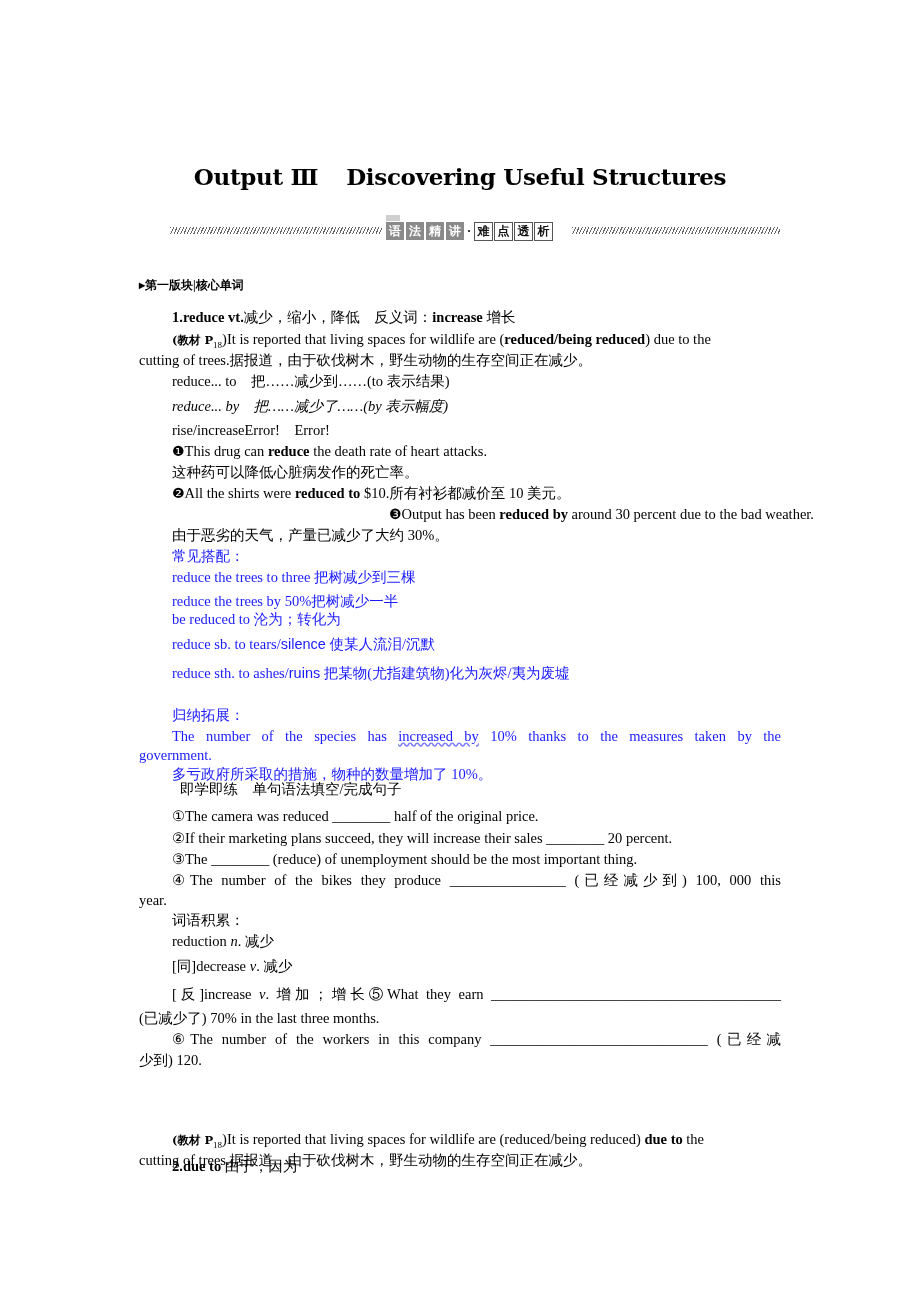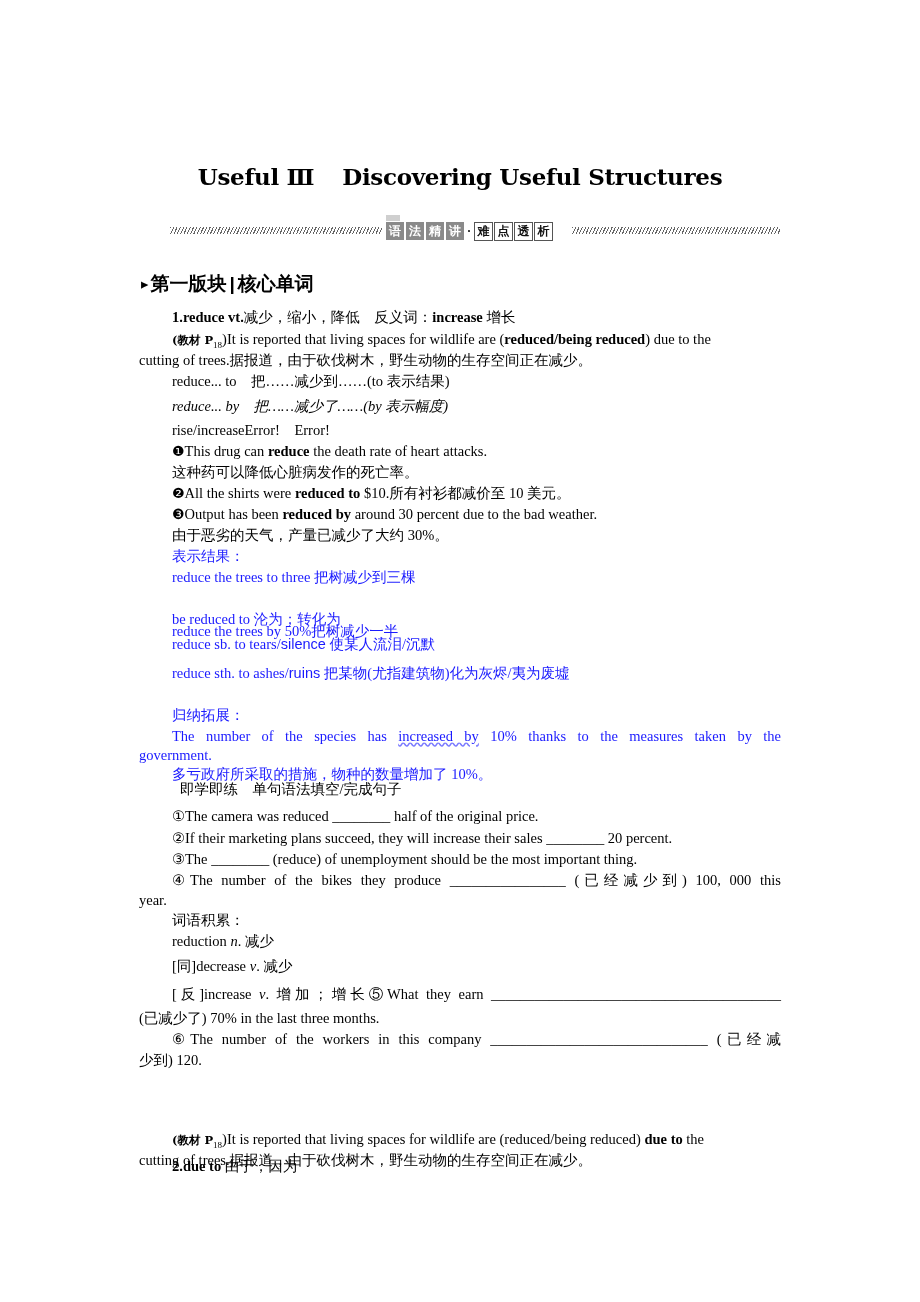--- a/index.html
+++ b/index.html
@@ -36,34 +36,34 @@
     }
     .tag-dot { display: inline-block; margin: 0 3px 0 1px; font-weight: bold; font-size: 12px; }
     .tag-deco { position: absolute; left: 216px; top: -3px; width: 14px; height: 6px; background: #cfcfcf; }
 
     .line { position: absolute; left: 139px; width: 642px; white-space: nowrap; line-height: 19px; }
     .ind { padding-left: 33px; }
     .blue { color: #1a1aff; }
     .b { font-weight: bold; }
     .sans { font-family: "Liberation Sans", "DejaVu Sans", sans-serif; }
     .just { text-align: justify; text-align-last: justify; white-space: normal; }
-    .heading { font-family: Liberation Mono, monospace; font-weight: bold; font-size: 19px; }
+    .heading { font-family: Liberation Serif, serif; font-weight: bold; font-size: 12px; }
     .sub { font-size: 9px; vertical-align: sub; }
     .jc { font-family: "DejaVu Serif", serif; font-weight: bold; font-size: 11.5px; margin-top: 34px; }
     .circ { font-family: "DejaVu Sans", sans-serif; font-size: 14px; }
     .wavy { text-decoration: underline wavy #7a7aff; }
     .ital { font-style: italic; }
   </style>
 </head>
 <body>
 
 <div class="page">
 
   <div class="title">
-    <span>Useful Ⅲ</span><span class="gap"></span><span>Discovering Useful Structures</span>
+    <span>Output Ⅲ</span><span class="gap"></span><span>Discovering Useful Structures</span>
   </div>
 
   <div class="banner">
     <div class="hatch left"></div>
     <div class="tag-deco"></div>
     <div class="tags">
       <span class="tag-dark">语</span>
       <span class="tag-dark">法</span>
       <span class="tag-dark">精</span>
       <span class="tag-dark">讲</span>
@@ -89,28 +89,28 @@
   <div class="line ind" style="top:397px;font-style:italic;">reduce... by　把……减少了……(by 表示幅度)</div>
   <div class="line ind" style="top:421px;">rise/increaseError!　Error!</div>
 
   <div class="line ind" style="top:442px;">
     <span class="circ">❶</span><span>This drug can </span><span class="b">reduce</span><span> the death rate of heart attacks.</span>
   </div>
   <div class="line ind" style="top:463px;">这种药可以降低心脏病发作的死亡率。</div>
   <div class="line ind" style="top:484px;">
     <span class="circ">❷</span><span>All the shirts were </span><span class="b">reduced to</span><span> $10.所有衬衫都减价至 10 美元。</span>
   </div>
-  <div class="line ind" style="top:505px;">
+  <div class="line ind" style="top:505px;text-align:right;">
     <span class="circ">❸</span><span>Output has been </span><span class="b">reduced by</span><span> around 30 percent due to the bad weather.</span>
   </div>
   <div class="line ind" style="top:526px;">由于恶劣的天气，产量已减少了大约 30%。</div>
 
-  <div class="line ind blue" style="top:547px;">表示结果：</div>
+  <div class="line ind blue" style="top:547px;">常见搭配：</div>
   <div class="line ind blue" style="top:568px;">reduce the trees to three 把树减少到三棵</div>
-  <div class="line ind blue" style="top:622px;">reduce the trees by 50%把树减少一半</div>
+  <div class="line ind blue" style="top:592px;">reduce the trees by 50%把树减少一半</div>
   <div class="line ind blue" style="top:610px;">be reduced to 沦为；转化为</div>
   <div class="line ind blue" style="top:635px;">
     <span>reduce sb. to tears/</span><span class="sans">silence</span><span> 使某人流泪/沉默</span>
   </div>
   <div class="line ind blue" style="top:664px;">
     <span>reduce sth. to ashes/</span><span class="sans">ruins</span><span> 把某物(尤指建筑物)化为灰烬/夷为废墟</span>
   </div>
 
   <div class="line ind blue" style="top:706px;">归纳拓展：</div>
   <div class="line ind blue just" style="top:727px; width:609px;">

